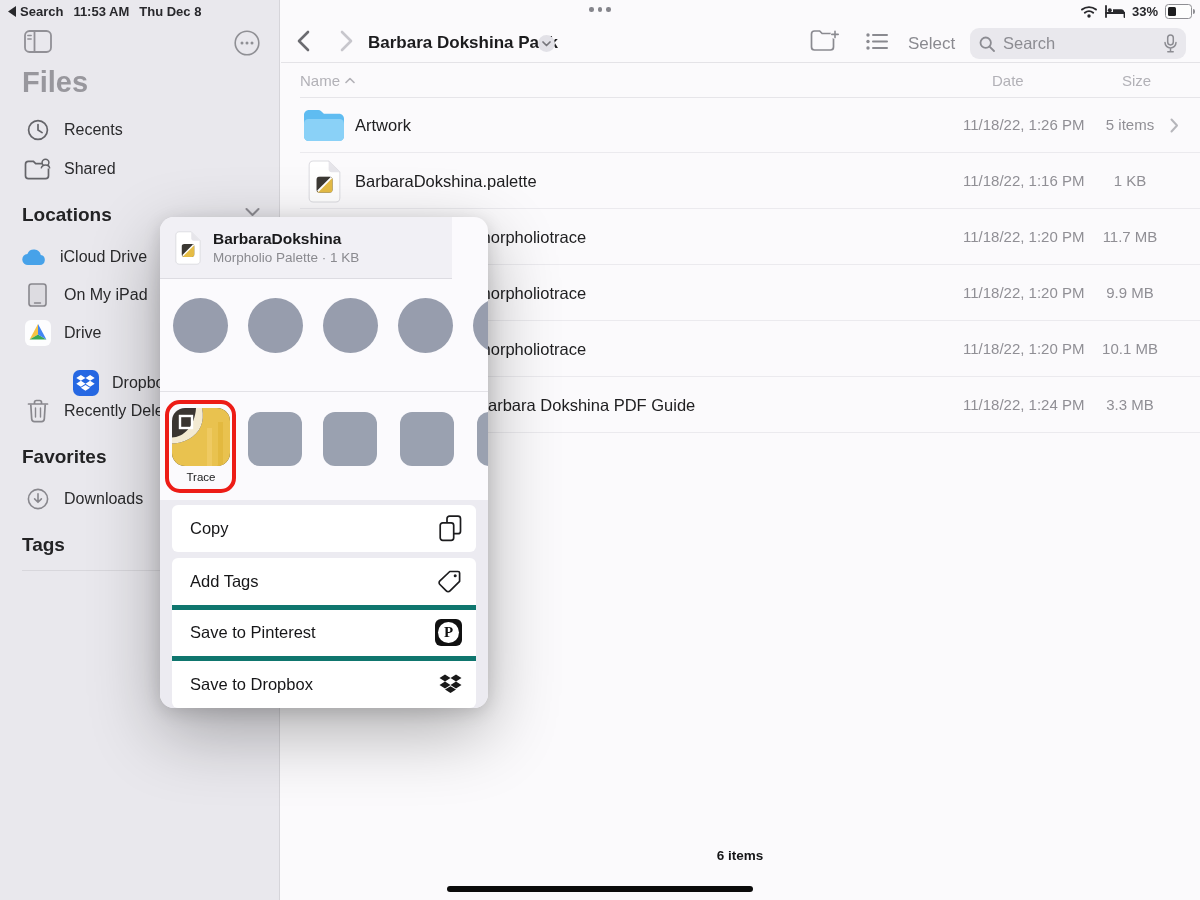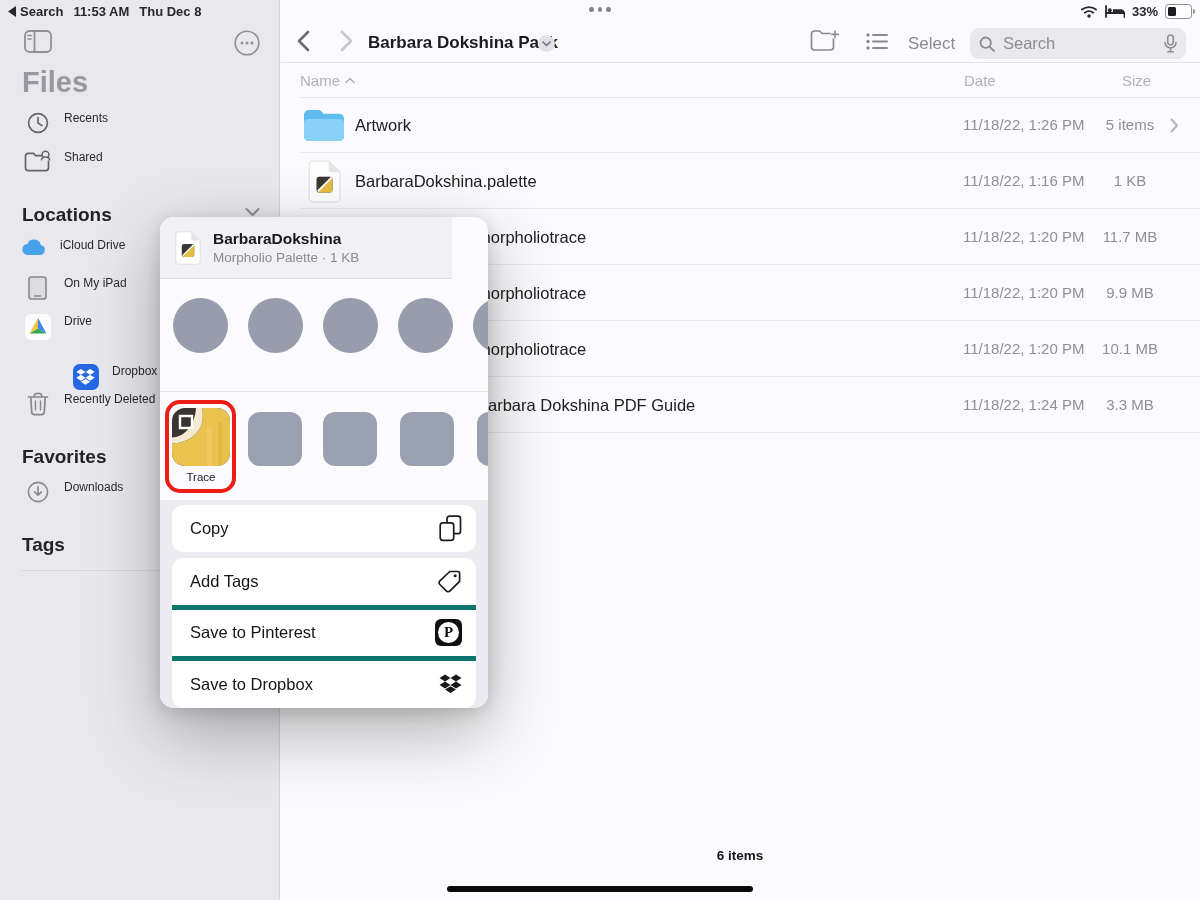--- a/index.html
+++ b/index.html
@@ -11,37 +11,37 @@
   .sb-left{position:absolute;left:8px;top:4px;display:flex;align-items:center;gap:10px;font-size:13px;font-weight:700;color:#28282c;}
   .sb-right{position:absolute;right:8px;top:4px;display:flex;align-items:center;gap:7px;font-size:13px;font-weight:700;color:#28282c;}
   .mt-dots{position:absolute;left:0;top:7px;width:1200px;display:flex;justify-content:center;gap:4px;}
   .mt-dots i{width:4.5px;height:4.5px;border-radius:50%;background:#85858b;}
   .battery{position:relative;width:25px;height:12.5px;border:1px solid #8e8e93;border-radius:3.5px;background:#fdfdfd;}
   .battery .fill{position:absolute;left:1.5px;top:1.5px;bottom:1.5px;width:33%;background:#1d1d1f;border-radius:1.5px;}
   .battery .cap{position:absolute;right:-3.5px;top:3.5px;width:2px;height:5px;background:#8e8e93;border-radius:0 2px 2px 0;}
   
   .sidebar{position:absolute;left:0;top:0;width:280px;height:900px;background:#e9e8ed;border-right:1px solid #d6d5da;box-sizing:border-box;}
   .sb-title{position:absolute;left:22px;top:66px;font-size:29px;font-weight:800;color:#98979d;}
-  .sb-item{position:absolute;left:0;width:340px;height:38px;display:flex;align-items:flex-start;gap:13px;padding-left:24px;box-sizing:border-box;font-size:12px;color:#2a2a2c;}
+  .sb-item{position:absolute;left:0;width:340px;height:38px;display:flex;align-items:center;gap:13px;padding-left:24px;box-sizing:border-box;font-size:16px;color:#2a2a2c;}
   .sb-item .ic{width:27px;display:flex;justify-content:center;}
   .sb-head{position:absolute;left:22px;font-size:19px;font-weight:700;color:#232325;}
   .sb-sep{position:absolute;left:22px;right:0;height:1px;background:#d8d7dc;}
   
   .main{position:absolute;left:280px;top:0;width:920px;height:900px;background:#fbfafc;}
   .tb-ic{position:absolute;top:30px;color:#8a8a90;}
   .tb-title{position:absolute;left:88px;top:33px;font-size:17px;font-weight:700;color:#1c1c1e;}
   .tb-chevcircle{position:absolute;left:258px;top:35px;width:17px;height:17px;border-radius:50%;background:#e2e1e7;display:flex;align-items:center;justify-content:center;}
   .tb-select{position:absolute;left:628px;top:34px;font-size:17px;color:#8a8a90;}
   .search{position:absolute;left:690px;top:28px;width:216px;height:31px;background:#e9e8ed;border-radius:9px;display:flex;align-items:center;padding:0 9px;box-sizing:border-box;gap:6px;}
   .search input{flex:1;border:none;outline:none;background:transparent;font-family:inherit;font-size:16.5px;color:#3a3a3c;min-width:0;}
   .search input::placeholder{color:#8c8c92;}
   .hair-toolbar{position:absolute;left:1px;top:62px;width:919px;height:1px;background:#e4e3e7;}
   .listhead{position:absolute;left:20px;top:70px;width:880px;height:27px;font-size:15px;color:#b2b1b7;}
   .listhead .nm{position:absolute;left:0;top:2px;display:flex;align-items:center;gap:5px;}
-  .listhead .dt{position:absolute;left:664px;top:2px;}
+  .listhead .dt{position:absolute;left:692px;top:2px;}
   .listhead .sz{position:absolute;left:822px;top:2px;}
   .hair-head{position:absolute;left:20px;top:97px;width:900px;height:1px;background:#e6e5e9;}
   .frow{position:absolute;left:0;width:920px;height:56px;}
   .frow .sep{position:absolute;left:20px;right:0;bottom:0;height:1px;background:#ebeaee;}
   .ficon{position:absolute;left:22px;top:6px;width:44px;height:44px;display:flex;align-items:center;justify-content:center;}
   .fname{position:absolute;left:75px;top:0;line-height:56px;font-size:16.5px;color:#202022;white-space:nowrap;}
   .fname.shifted{left:197px;}
   .fdate{position:absolute;left:683px;top:0;line-height:56px;font-size:15px;color:#908f95;white-space:nowrap;}
   .fsize{position:absolute;left:816px;top:0;width:68px;line-height:56px;font-size:15px;color:#908f95;text-align:center;white-space:nowrap;}
   .frowchev{position:absolute;left:890px;top:21px;}
@@ -51,21 +51,21 @@
   .pp-header{position:absolute;left:0;top:0;width:292px;height:62px;background:#f1f0f5;border-bottom:1px solid #dddce2;box-sizing:border-box;display:flex;align-items:center;gap:12px;padding-left:15px;}
   .pp-title{font-size:15.5px;font-weight:700;color:#19191b;}
   .pp-sub{font-size:13.5px;color:#8a8a8f;margin-top:2px;}
   .contact-circle{position:absolute;top:81px;width:55px;height:55px;border-radius:50%;background:#979dad;}
   .pp-hair2{position:absolute;left:0;top:174px;width:328px;height:1px;background:#e3e2e7;}
   .appsq{position:absolute;top:195px;width:54px;height:54px;border-radius:12px;background:#9aa1b0;}
   .trace-app{position:absolute;left:12px;top:191px;width:58px;text-align:center;}
   .trace-label{margin-top:5px;font-size:11.5px;color:#19191b;}
   .red-rect{position:absolute;left:5px;top:183px;width:71px;height:93px;border:4.5px solid #ed1c16;border-radius:15px;box-sizing:border-box;z-index:5;}
   .pp-actions{position:absolute;left:0;top:283px;width:328px;height:208px;background:#ecebf1;}
-  .action-card{position:absolute;left:12px;width:304px;background:#ffffff;border-radius:11px;overflow:hidden;}
+  .action-card{position:absolute;left:12px;width:304px;background:#ffffff;border-radius:6px;overflow:hidden;}
   .action-row{display:flex;align-items:center;justify-content:space-between;height:46.6px;padding:0 14px 0 18px;font-size:16.5px;color:#161618;}
   .action-row + .action-row{border-top:5px solid #0f766e;}
   .pinterest-tile{width:27px;height:27px;background:#111;border-radius:6px;display:flex;align-items:center;justify-content:center;}
   .pinterest-tile .pcirc{width:21px;height:21px;background:#fff;border-radius:50%;display:flex;align-items:center;justify-content:center;font-size:15px;font-weight:800;color:#111;font-family:"Liberation Serif",serif;}
   
   .home-indicator{position:absolute;left:447px;top:886px;width:306px;height:6px;border-radius:3px;background:#0b0b0b;z-index:20;}
 </style>
 </head>
 <body>
 

